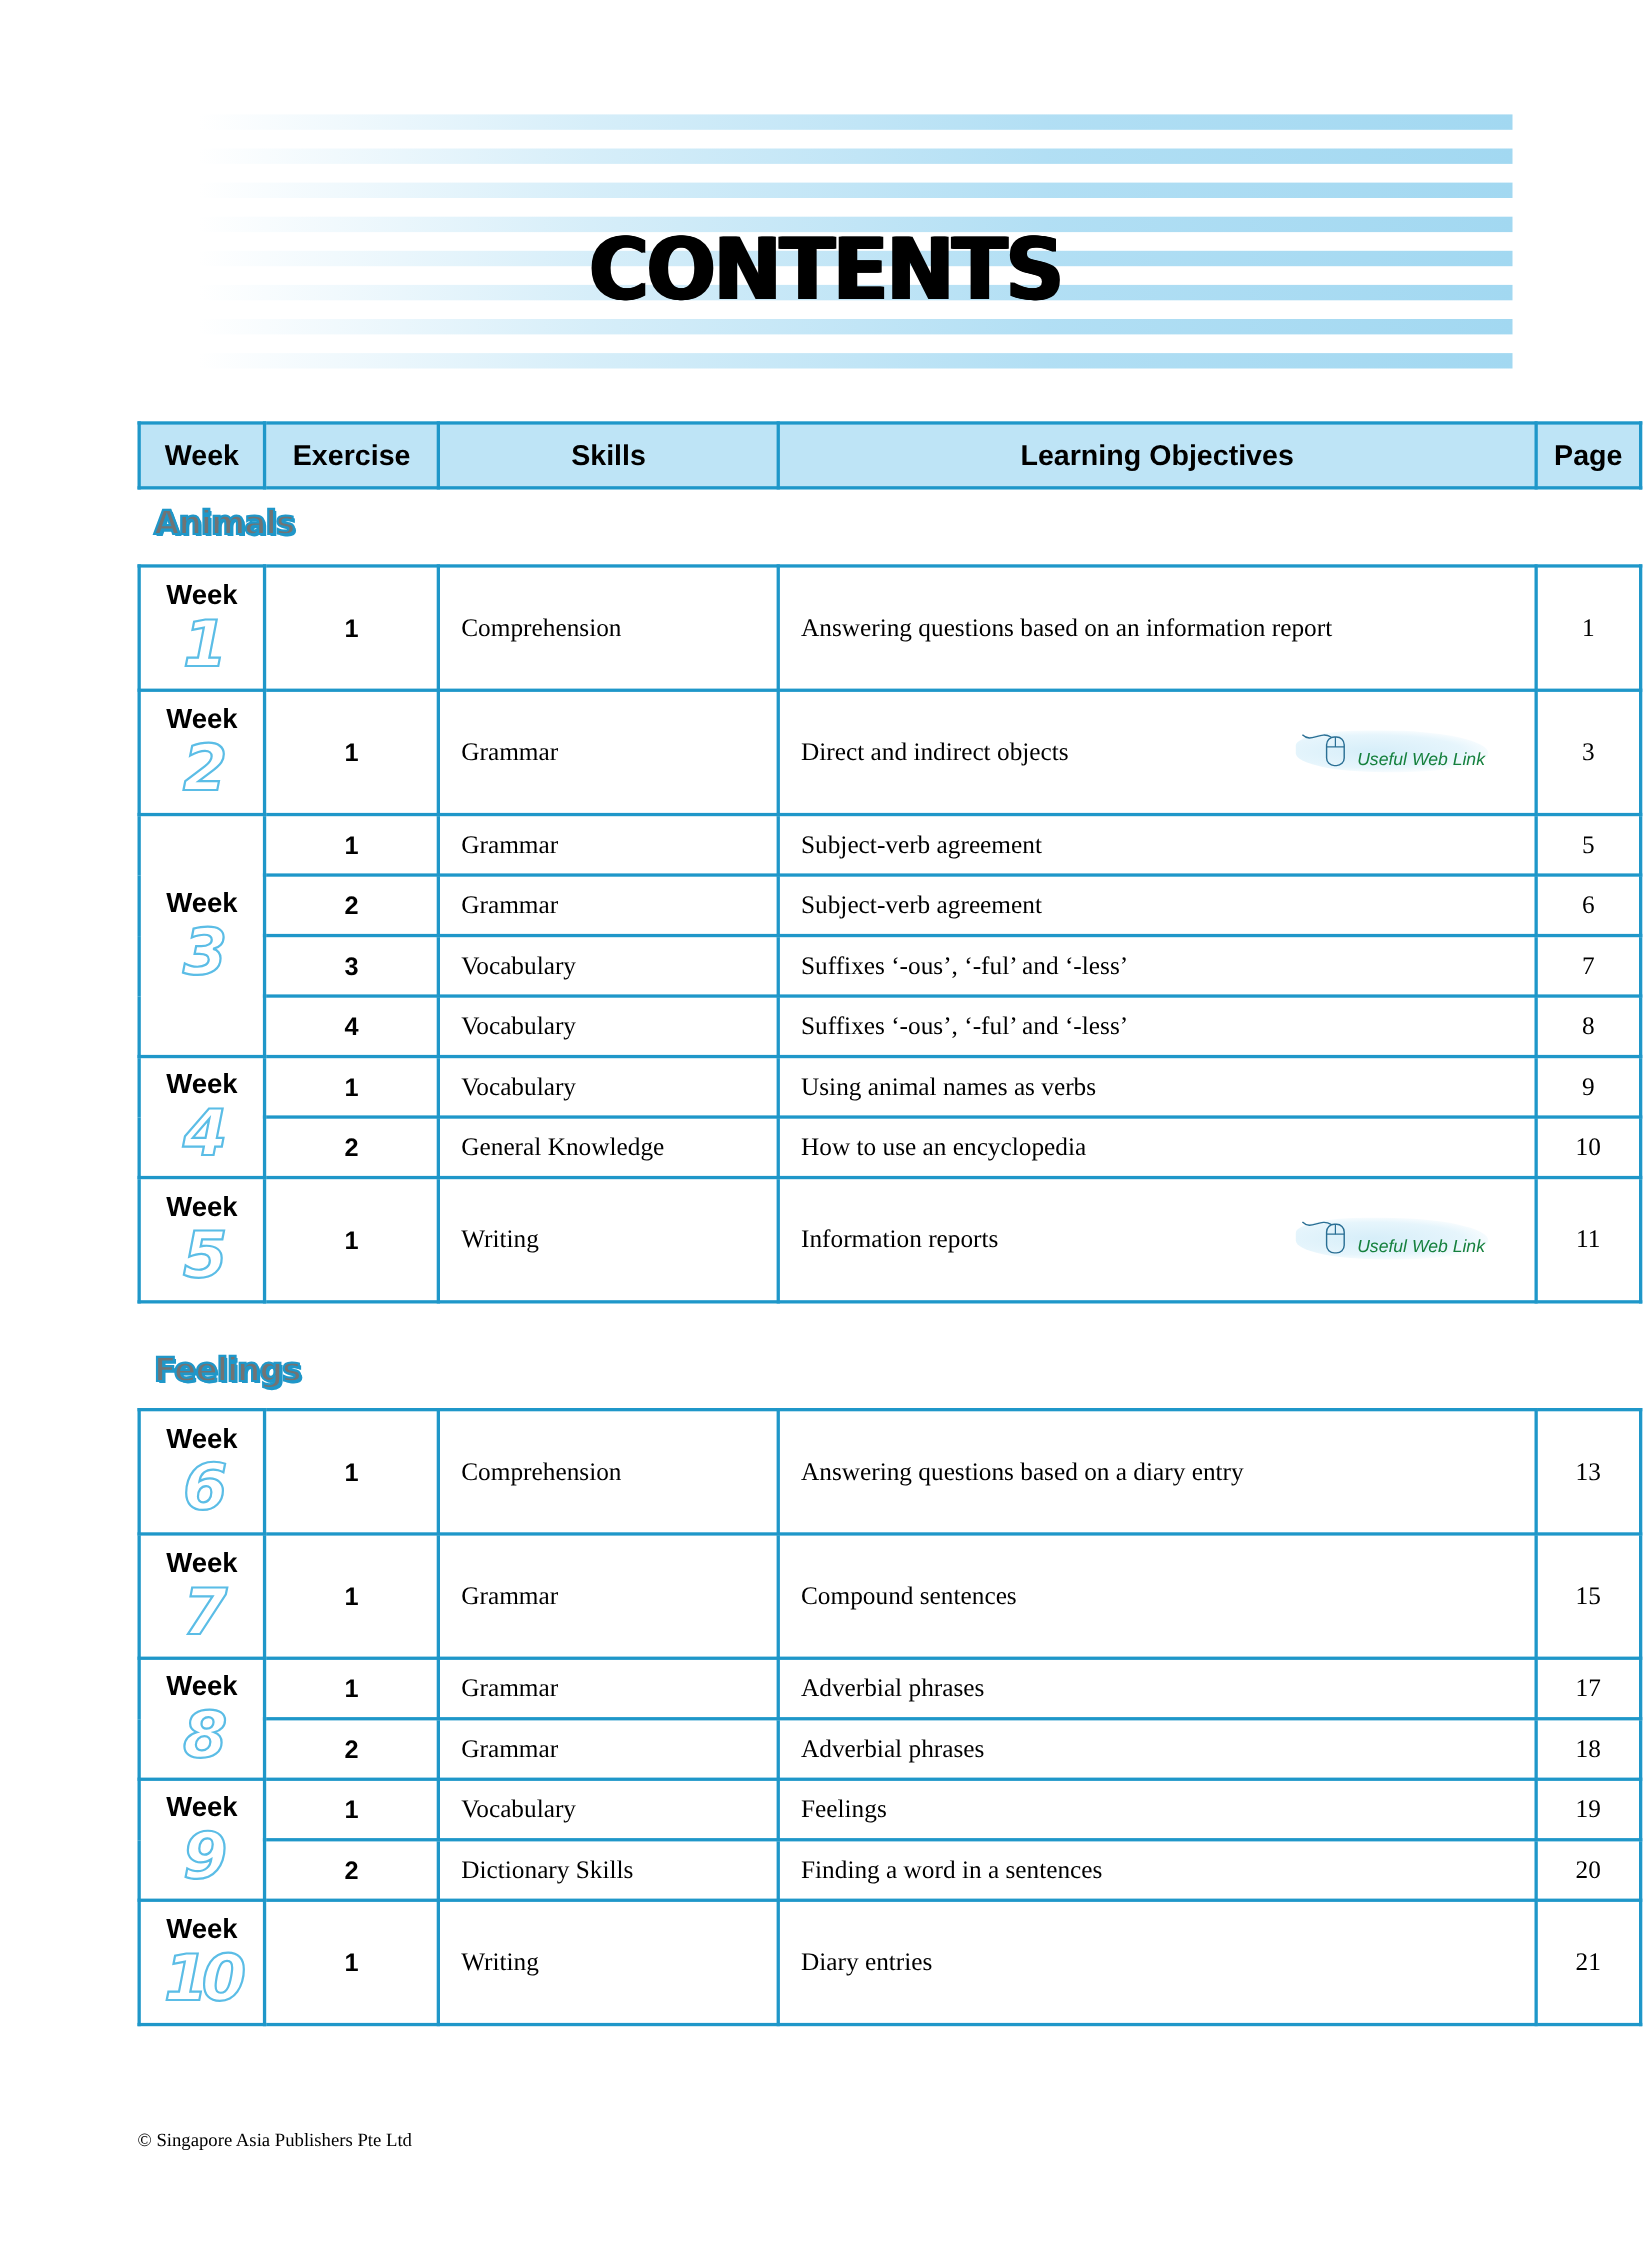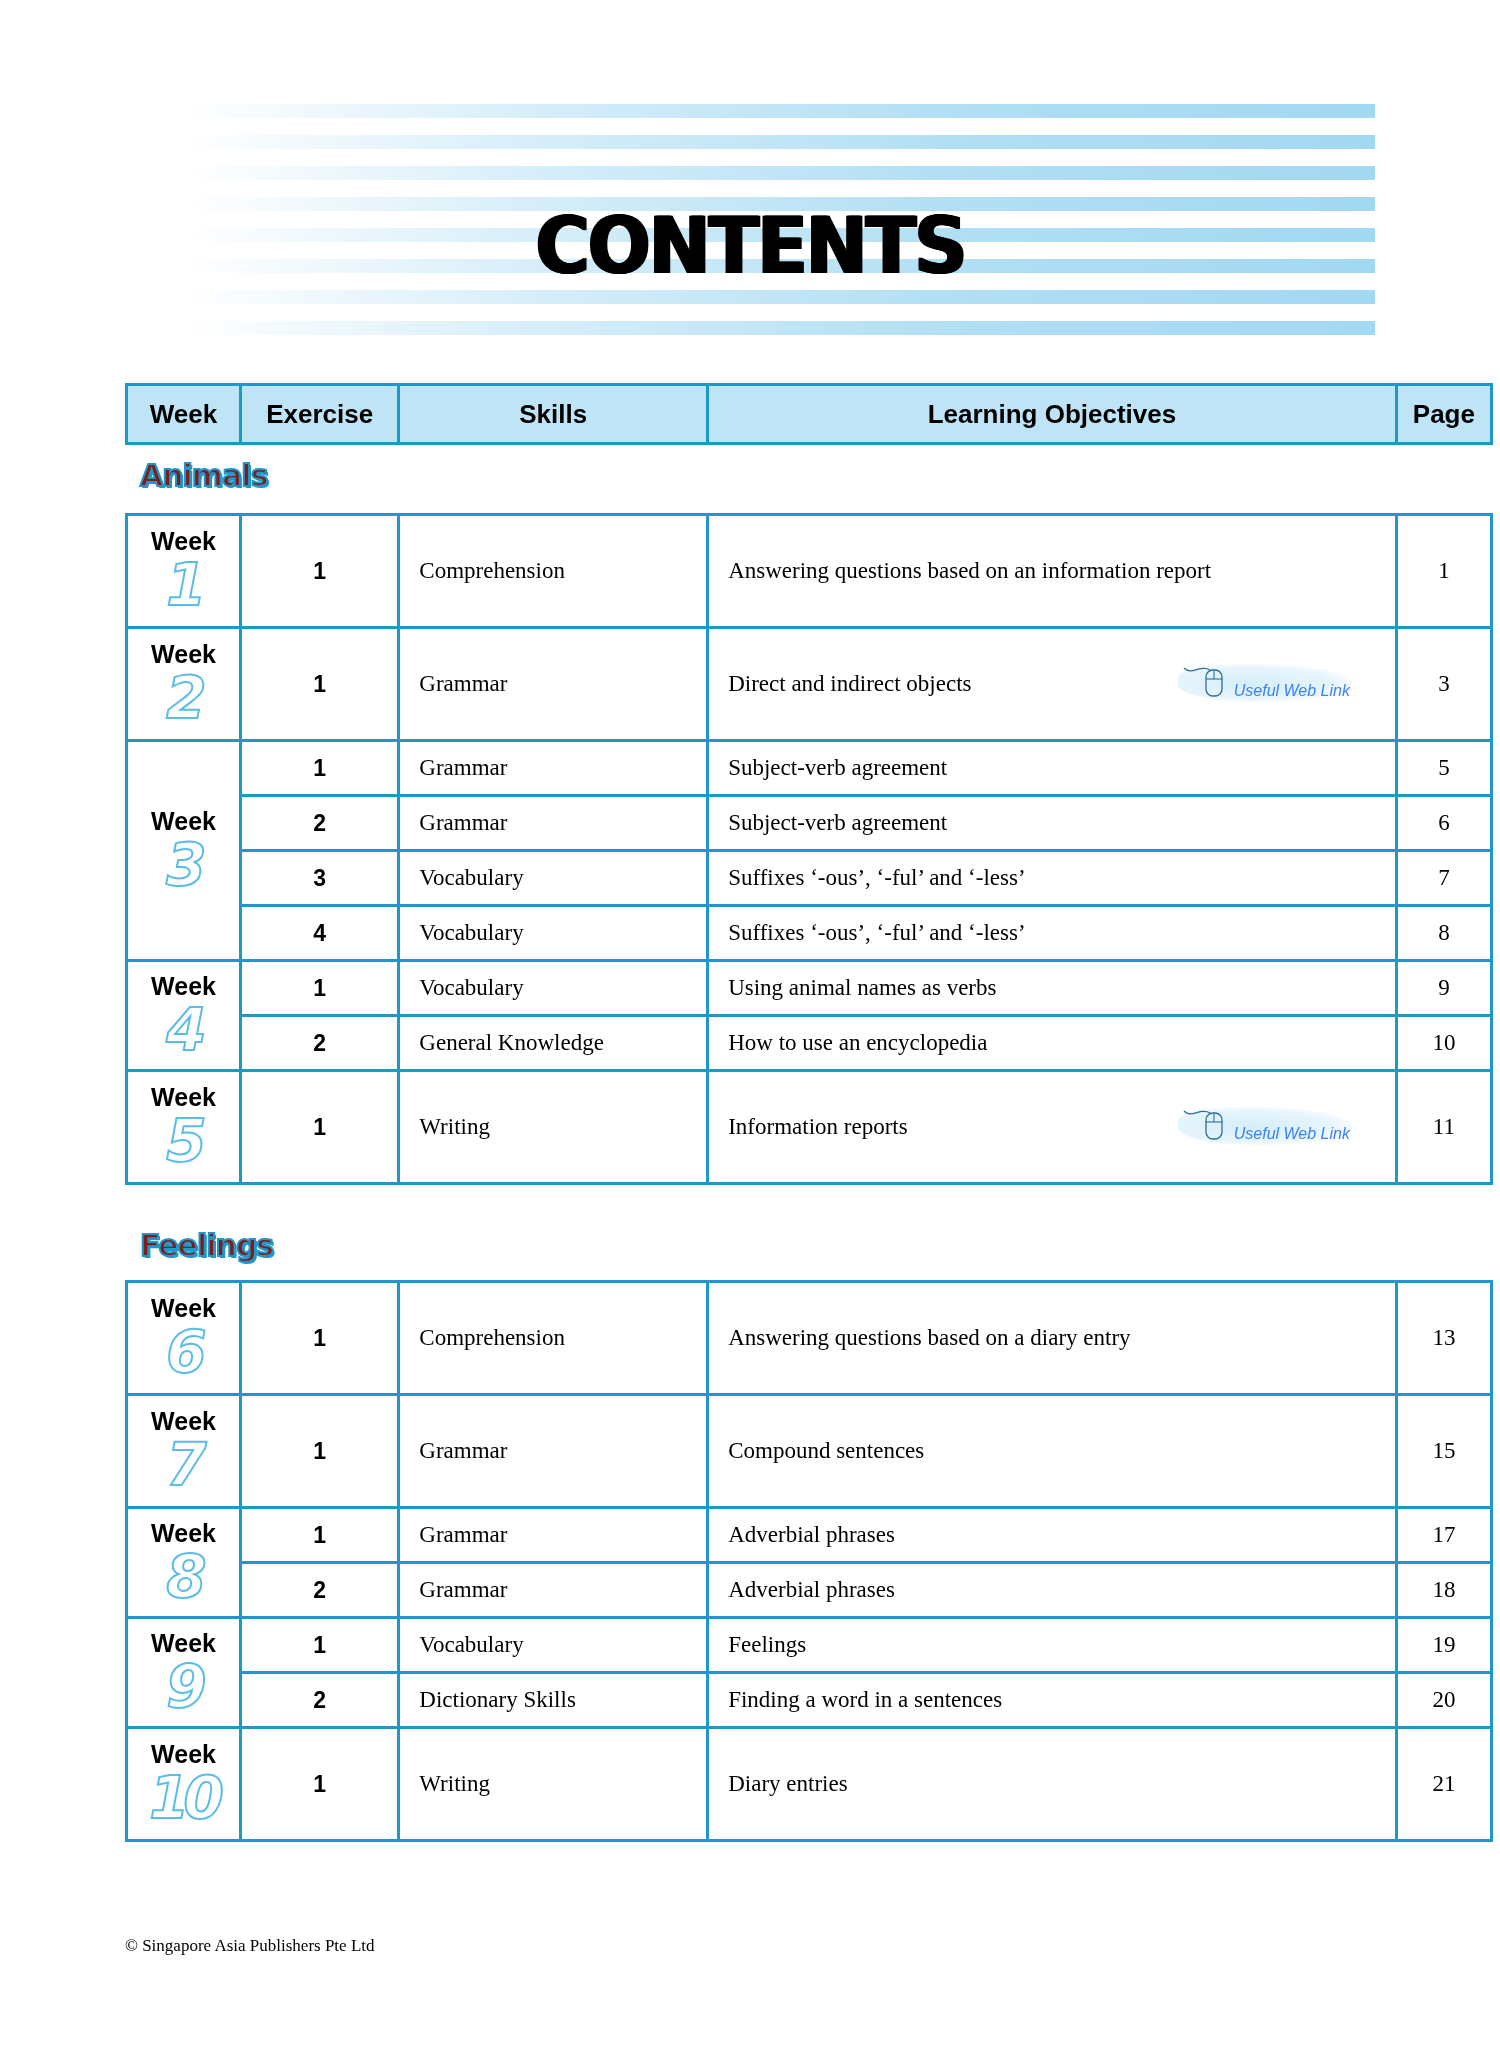--- a/index.html
+++ b/index.html
@@ -17,28 +17,28 @@
   .c1 { width:103px; } .c2 { width:143px; } .c3 { width:279px; } .c4 { width:622px; } .c5 { width:86px; }
   .tbl td { font-family:"Liberation Serif", serif; font-size:23px; }
   td.ex { font-family:"Liberation Sans", sans-serif; font-weight:bold; font-size:23px; text-align:center; }
   td.sk, td.lo { padding-left:19px; }
   td.pg { text-align:center; }
   td.wk { text-align:center; vertical-align:middle; }
   .wk-label { display:block; font-family:"Liberation Sans", sans-serif; font-weight:bold; font-size:25px; line-height:28px; }
   .wk-num { display:block; font-family:"DejaVu Sans", sans-serif; font-weight:bold; font-style:italic; font-size:58px; line-height:60px; color:#fff; -webkit-text-stroke:2px #5bbde6; letter-spacing:-6px; }
   tr.tall td { height:110px; }
   tr.short td { height:52px; }
-  .section { position:absolute; left:140px; font-family:"DejaVu Sans", sans-serif; font-weight:900; font-size:30px; color:#7f1d1d; -webkit-text-stroke:2px #1f97c9; letter-spacing:-1px; text-shadow: 2px 2px 0 #1f97c9; }
+  .section { position:absolute; left:140px; font-family:"DejaVu Sans", sans-serif; font-weight:900; font-size:30px; color:#737373; -webkit-text-stroke:2px #1f97c9; letter-spacing:-1px; text-shadow: 2px 2px 0 #1f97c9; }
   .sec-animals { top:458px; }
   .sec-feelings { top:1228px; }
   .lo-wrap { display:flex; align-items:center; justify-content:space-between; padding-right:32px; }
   .weblink { position:relative; width:185px; height:52px; }
   .weblink .glow { position:absolute; left:0; top:6px; width:175px; height:38px; border-radius:40% 60% 50% 50%; background:radial-gradient(ellipse at 40% 50%, #d6eef9 0%, #e6f5fc 55%, rgba(255,255,255,0) 80%); }
   .weblink svg { position:absolute; left:4px; top:4px; }
-  .weblink .wl-text { position:absolute; left:56px; top:24px; font-family:"Liberation Sans", sans-serif; font-style:italic; font-size:16px; color:#3b82f6; white-space:nowrap; }
+  .weblink .wl-text { position:absolute; left:56px; top:24px; font-family:"Liberation Sans", sans-serif; font-style:italic; font-size:16px; color:#15803d; white-space:nowrap; }
   .footer { position:absolute; left:125px; top:1936px; font-family:"Liberation Serif", serif; font-size:17px; }
 </style>
 </head>
 <body>
 
 <div class="stripes">
   <div class="stripe" style="top:0px"></div>
   <div class="stripe" style="top:31px"></div>
   <div class="stripe" style="top:62px"></div>
   <div class="stripe" style="top:93px"></div>

